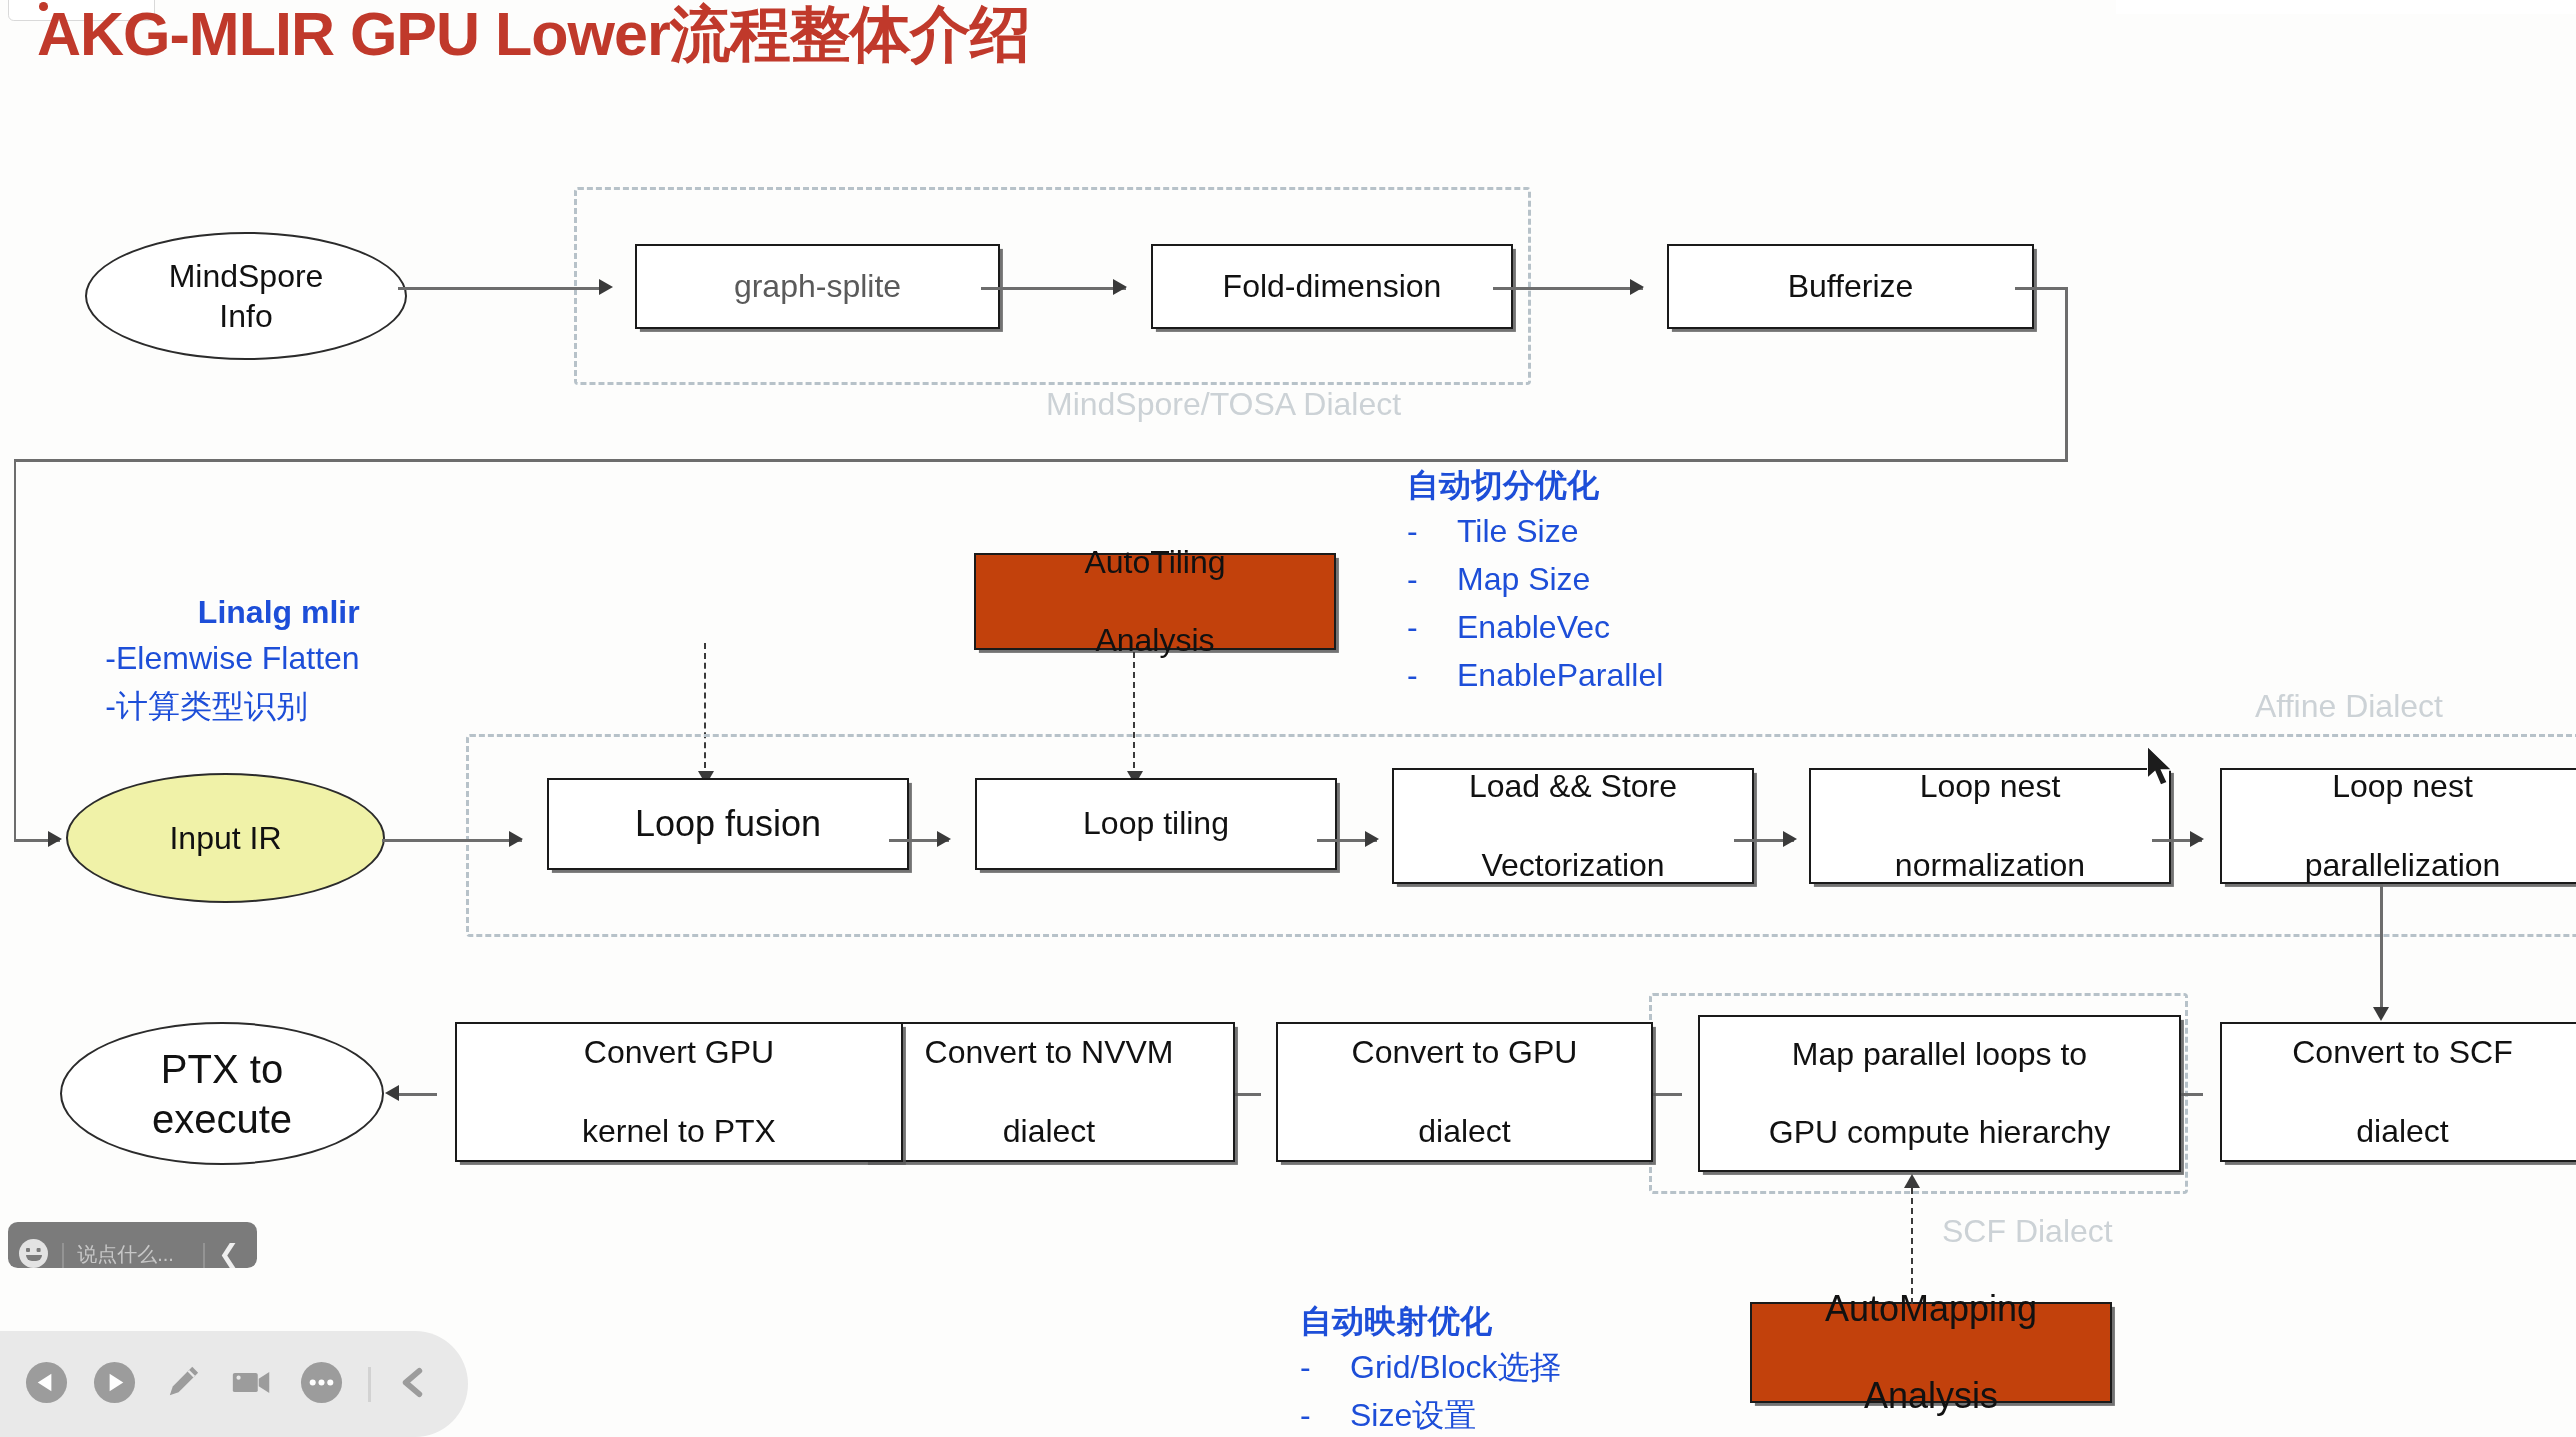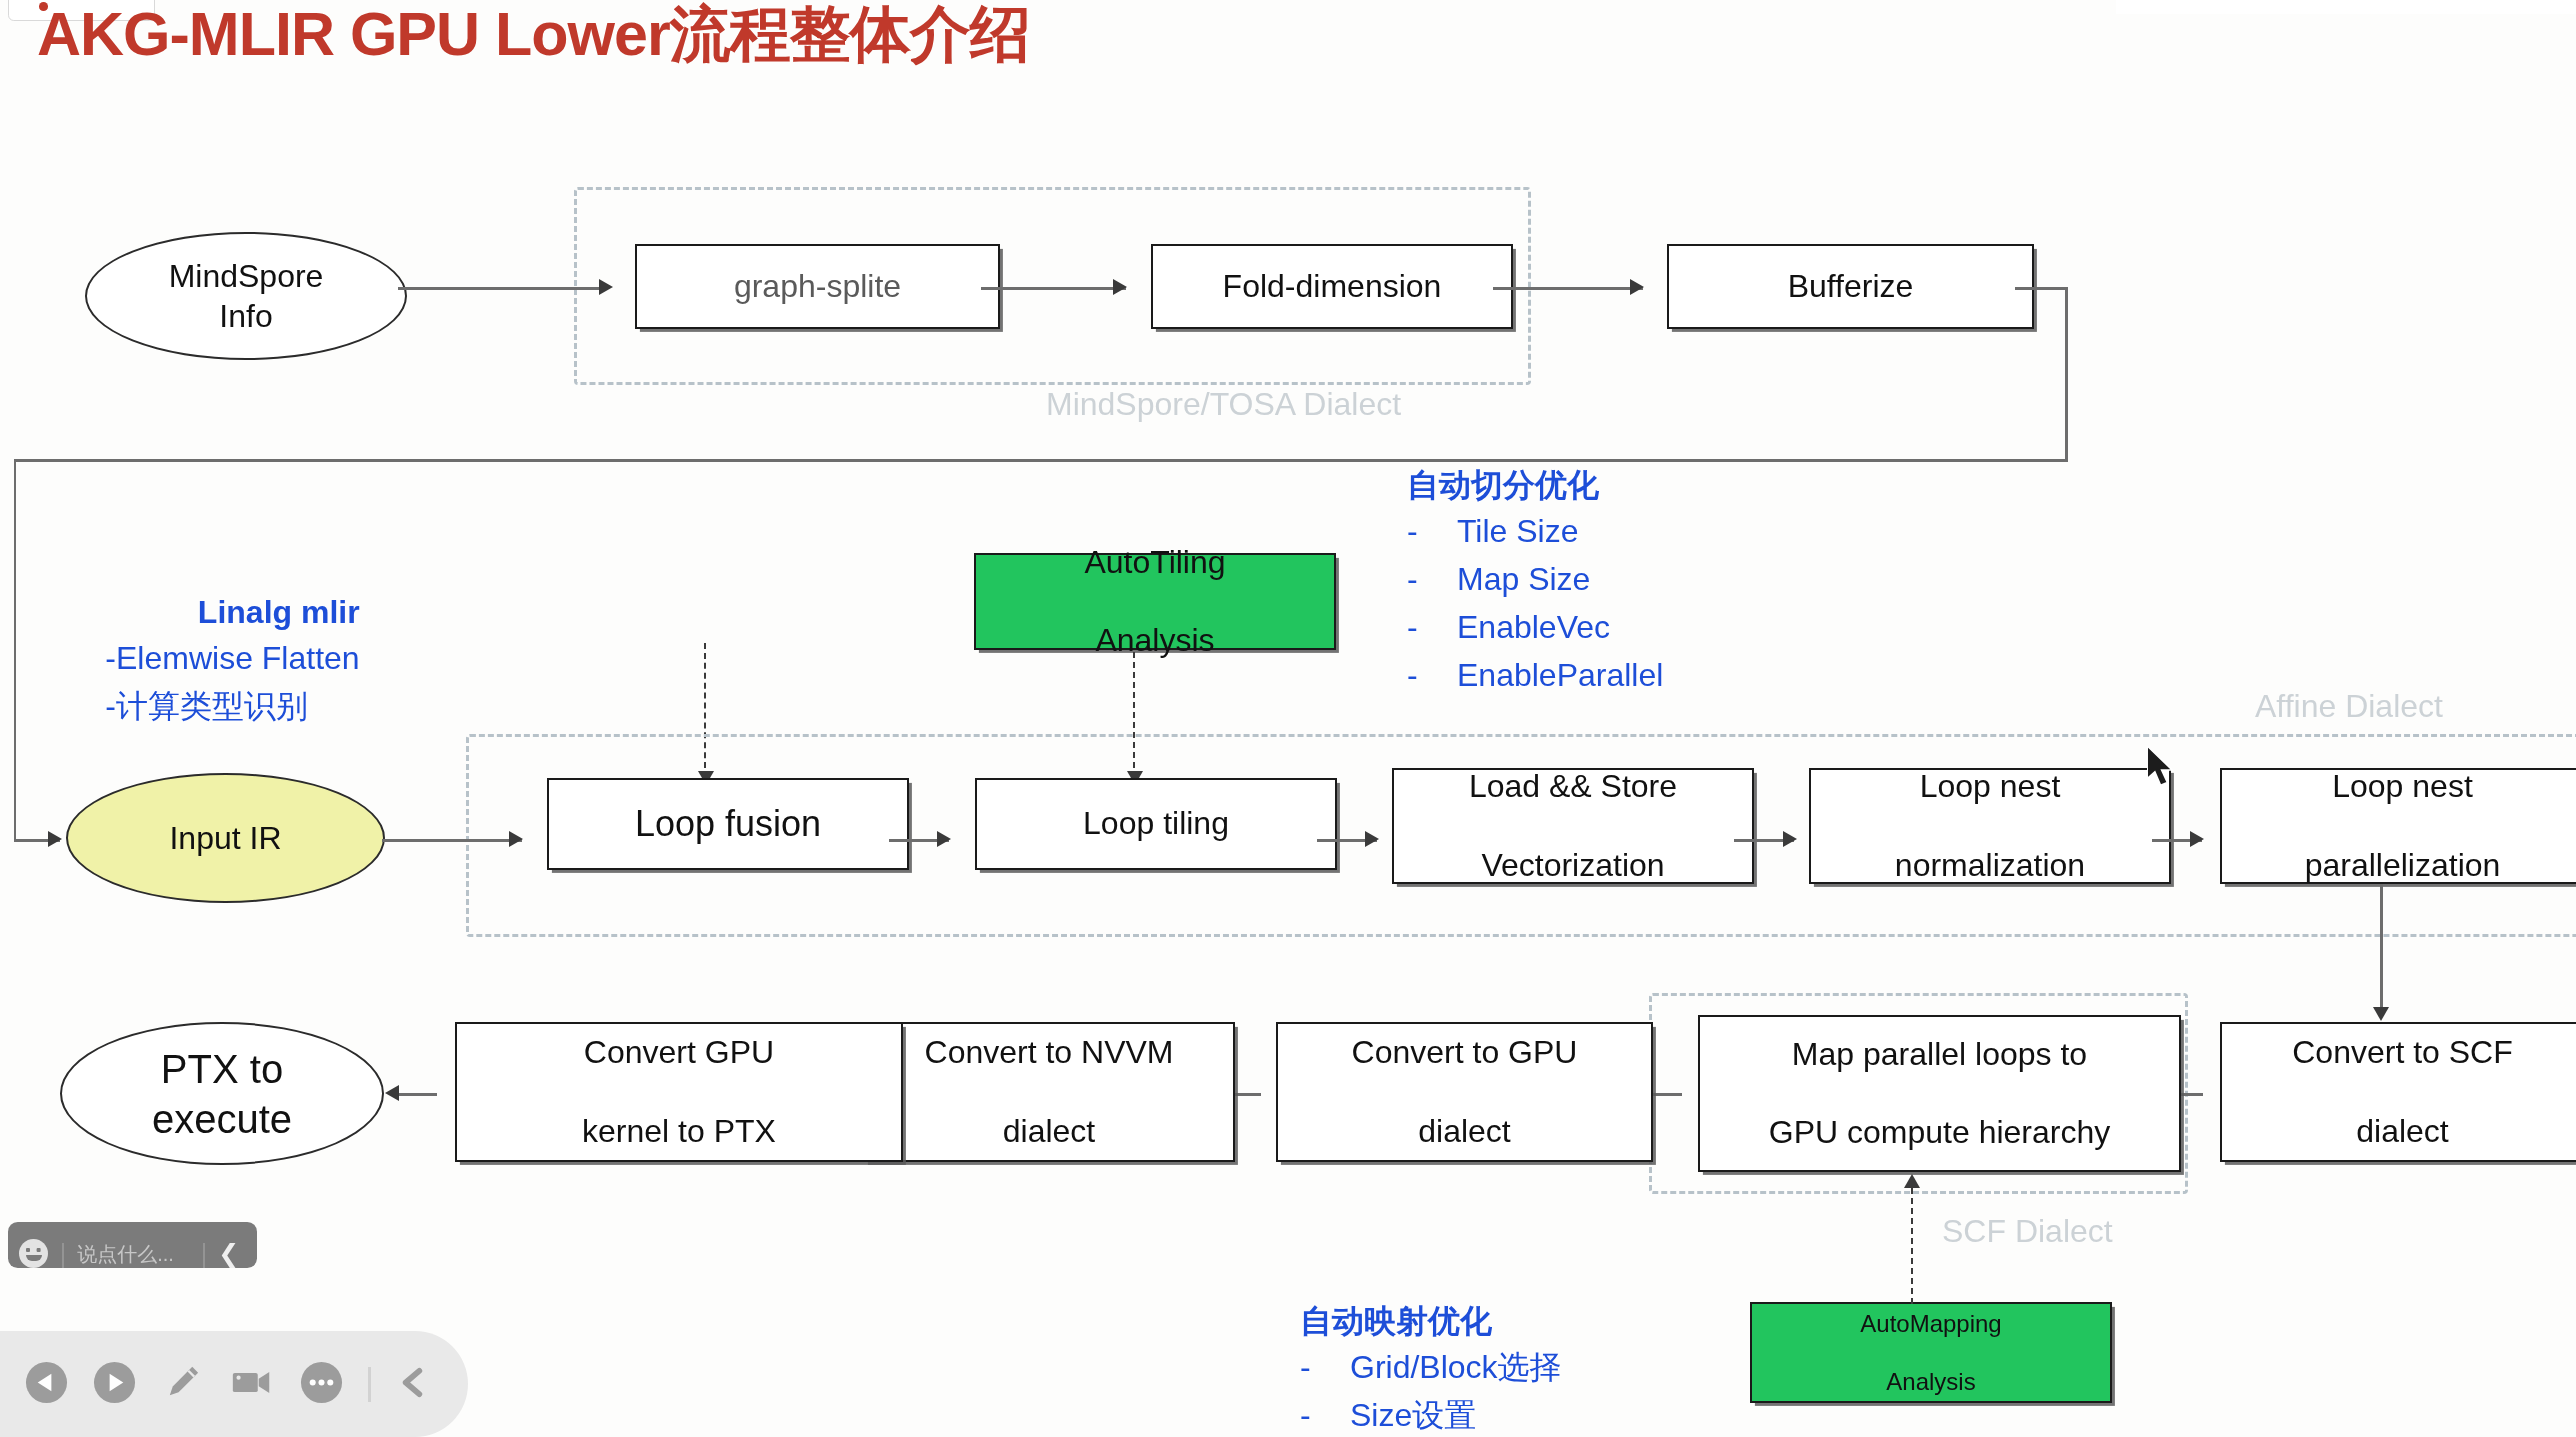--- a/index.html
+++ b/index.html
@@ -29,21 +29,21 @@
   .node{
     position:absolute;box-sizing:border-box;
     border:2.9px solid #1a1a1a;background:#ffffff;
     display:flex;align-items:center;justify-content:center;text-align:center;
     color:#111;line-height:1.22;
     box-shadow:3.9px 3.9px 0 -1px rgba(90,90,90,.85);
     margin-left:20px;
   }
   .node span{display:block;padding:0 7.7px;}
   .node.peach{background:#f7d2ad;}
-  .node.yellow{background:#22c55e;}
+  .node.yellow{background:#c2410c;}
 
   .ellipse{
     position:absolute;box-sizing:border-box;
     border:2.9px solid #2b2b2b;border-radius:50%;background:#fff;
     display:flex;align-items:center;justify-content:center;text-align:center;
     color:#111;line-height:1.25;
   }
   .ellipse.yellow{background:#f0f2a8;}
 
   
@@ -288,21 +288,21 @@
   </div>
 
   <div class="ln h thin" style="left:396px;top:1093px;width:41px;"></div>
   <div class="arrow left" style="left:385px;top:1085px;"></div>
 
   <div class="ellipse" style="left:60px;top:1022px;width:324px;height:143px;font-size:40px;">
     <span><span>PTX to</span><br>
     <span>execute</span></span>
   </div>
 
-  <div class="node yellow" style="left:1730px;top:1302px;width:362px;height:101px;font-size:24px;text-align:center;">
+  <div class="node yellow" style="left:1730px;top:1302px;width:362px;height:101px;font-size:36px;text-align:center;">
     <span><span>AutoMapping</span><br>
     <span>Analysis</span></span>
   </div>
   <div class="dash-v" style="left:1911px;top:1188px;height:116px;"></div>
   <div class="arrow up" style="left:1904px;top:1174px;"></div>
 
   <div class="cursor">
     <svg width="33" height="46" viewBox="0 0 34 48">
       <polygon points="0,0 0,34 8,27 14,41 21,38 15,25 26,25" fill="#1c1c1c" stroke="#ffffff" stroke-width="1.6"></polygon>
     </svg>

